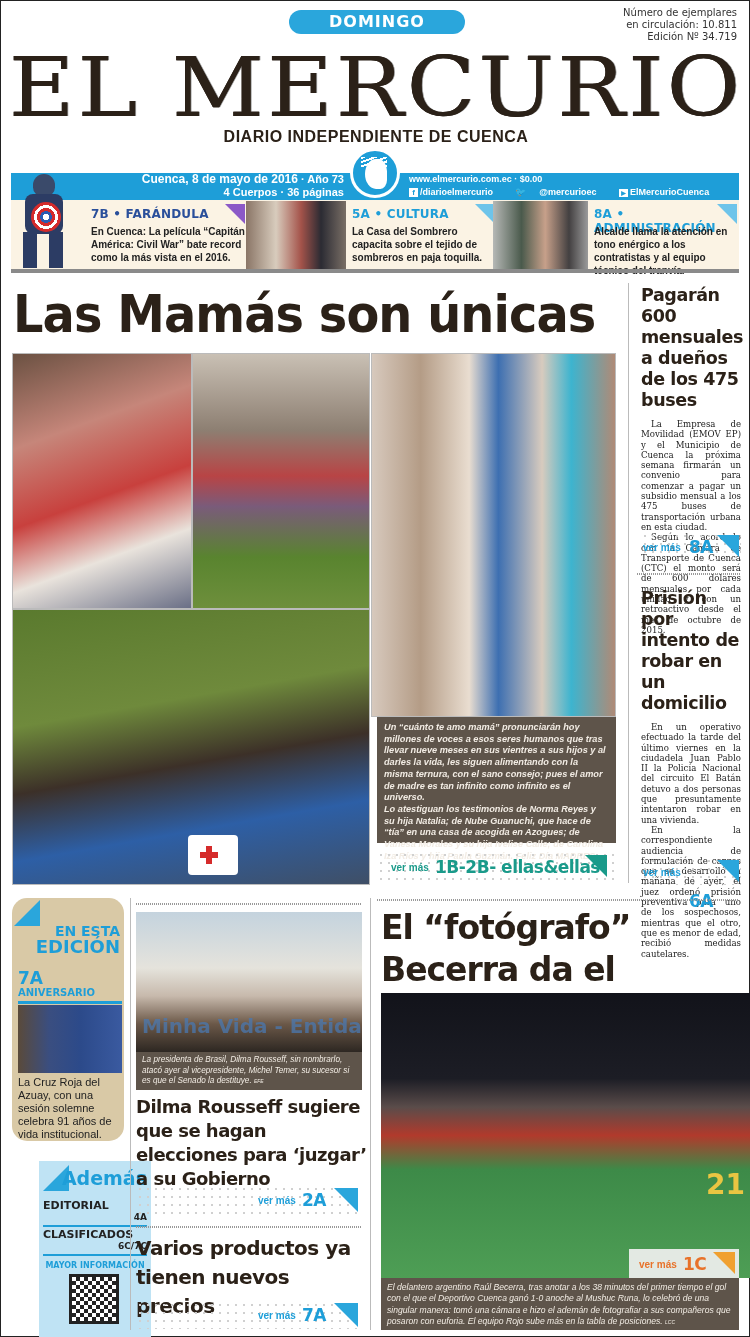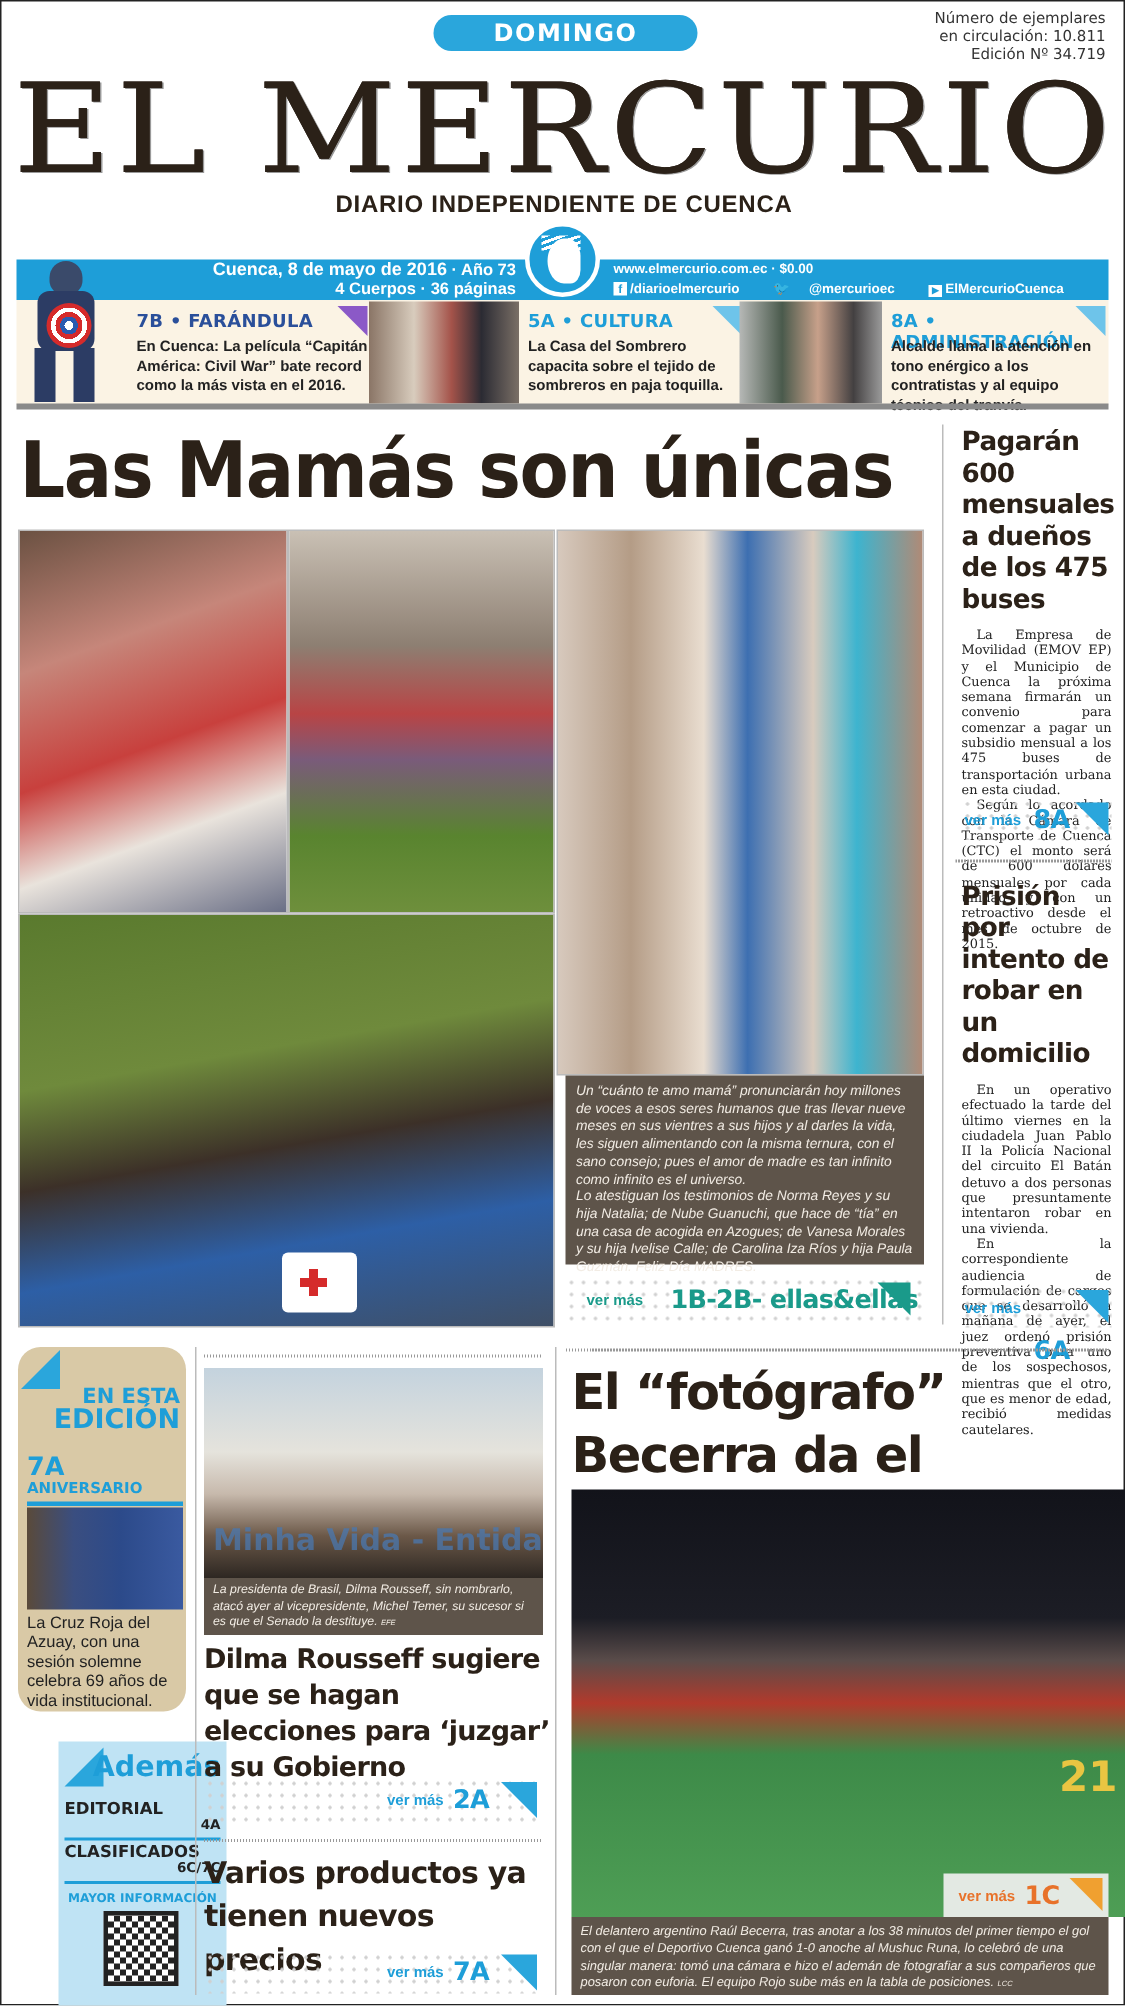--- a/index.html
+++ b/index.html
@@ -35,21 +35,21 @@
   
   .headline { left: 12px; top: 282px; font: bold 52px/62px "DejaVu Sans", sans-serif; color: #2b2118; letter-spacing: -1px; transform: scaleX(0.92); transform-origin: left; }
 
   
   .photo { background: #888; border: 1px solid #bbb; overflow: hidden; }
   .ph1 { left: 11px; top: 352px; width: 180px; height: 256px; background: linear-gradient(160deg, #6b5142 0%, #c6867a 30%, #c8403d 55%, #e9e3dc 75%, #6a6f86 100%); }
   .ph2 { left: 191px; top: 352px; width: 178px; height: 256px; background: linear-gradient(180deg, #c9c0b4 0%, #8d7f72 30%, #b84445 48%, #7a5b7a 60%, #59842f 80%, #6e8f3c 100%); }
   .ph3 { left: 370px; top: 352px; width: 245px; height: 364px; background: linear-gradient(90deg, #d7c9bd 0%, #b49c86 20%, #e9ddd0 40%, #3d6fb1 52%, #d8cbbe 70%, #3db4cf 82%, #b08a76 100%); }
   .ph4 { left: 11px; top: 608px; width: 358px; height: 276px; background: linear-gradient(170deg, #5a7a2e 0%, #6f8a3c 35%, #3c3028 55%, #2d5fa6 75%, #3f4f66 100%); }
   .mosaic-cap { left: 376px; top: 716px; width: 239px; height: 126px; background: #5e544a; color: #f2ece4; padding: 5px 7px; font: italic 9.2px/11.7px "Liberation Sans", sans-serif; }
-  .mosaic-cap p { margin-bottom: 0; }
+  .mosaic-cap p { margin-bottom: 0; font-weight: bold; }
 
   .vermas { font: bold 10px "Liberation Sans", sans-serif; }
   .vermas-num { font: bold 17px "DejaVu Sans", sans-serif; letter-spacing: -0.5px; }
   .dots { background-image: radial-gradient(#d0d0d0 1px, transparent 1.2px); background-size: 8px 8px; }
   .rcol-line { left: 627px; top: 282px; width: 1px; height: 600px; background: #bbb; }
   .r-head { font: bold 17.5px/21px "DejaVu Sans", sans-serif; color: #2b2118; letter-spacing: -0.4px; }
   .r-body { font: 8.6px/10.3px "DejaVu Serif", serif; color: #222; text-align: justify; }
   .r-body p { text-indent: 10px; }
   .hr-dots { height: 2px; background-image: repeating-linear-gradient(90deg, #999 0 1px, transparent 1px 2px); }
 
@@ -141,21 +141,21 @@
       <div style="position:absolute;left:12px;top:9px;width:18px;height:6px;background:#d52b2b;top:17px;"></div>
       <div style="position:absolute;left:18px;top:11px;width:6px;height:18px;background:#d52b2b;"></div>
     </div>
   </div>
   <div class="abs mosaic-cap">
     <p>Un “cuánto te amo mamá” pronunciarán hoy millones de voces a esos seres humanos que tras llevar nueve meses en sus vientres a sus hijos y al darles la vida, les siguen alimentando con la misma ternura, con el sano consejo; pues el amor de madre es tan infinito como infinito es el universo.</p>
     <p>Lo atestiguan los testimonios de Norma Reyes y su hija Natalia; de Nube Guanuchi, que hace de “tía” en una casa de acogida en Azogues; de Vanesa Morales y su hija Ivelise Calle; de Carolina Iza Ríos y hija Paula Guzmán. Feliz Día MADRES.</p>
   </div>
   <div class="abs dots" style="left:376px;top:850px;width:239px;height:32px;">
     <span class="abs vermas" style="left:14px;top:11px;color:#1a9a8a;">ver más</span>
-    <span class="abs vermas-num" style="left:58px;top:6px;color:#1a9a8a;margin-left:12px;">1B-2B- ellas&amp;ellas</span>
+    <span class="abs vermas-num" style="left:58px;top:6px;color:#1a9a8a;">1B-2B- ellas&amp;ellas</span>
     <span class="abs fold" style="left:208px;top:4px;border-width:0 22px 22px 0;border-color:transparent #1a9a8a transparent transparent;"></span>
   </div>
 
   <div class="abs rcol-line"></div>
   <div class="abs" style="left:640px;top:284px;width:100px;">
     <div class="r-head">Pagarán 600 mensuales a dueños de los 475 buses</div>
     <div class="r-body" style="margin-top:8px;">
       <p>La Empresa de Movilidad (EMOV EP) y el Municipio de Cuenca la próxima semana firmarán un convenio para comenzar a pagar un subsidio mensual a los 475 buses de transportación urbana en esta ciudad.</p>
       <p>Según lo acordado con la Cámara de Transporte de Cuenca (CTC) el monto será de 600 dólares mensuales por cada unidad y con un retroactivo desde el mes de octubre de 2015.</p>
     </div>
@@ -183,21 +183,21 @@
   <div class="abs enesta dots" style="background-color:#d9c9a6;">
     <div class="abs fold" style="left:2px;top:2px;border-width:0 0 26px 26px;border-color:transparent transparent #2aa6dc transparent;"></div>
     <div class="abs ttl" style="right:4px;top:26px;">
       <div>EN ESTA</div>
       <div class="big">EDICIÓN</div>
     </div>
     <div class="abs" style="left:6px;top:70px;color:#1e9ed8;font:bold 17px 'DejaVu Sans',sans-serif;">7A</div>
     <div class="abs" style="left:6px;top:89px;color:#1e9ed8;font:bold 10px 'DejaVu Sans',sans-serif;">ANIVERSARIO</div>
     <div class="abs" style="left:6px;top:103px;width:104px;height:3px;background:#1e9ed8;"></div>
     <div class="abs" style="left:6px;top:107px;width:104px;height:68px;background:linear-gradient(90deg,#5a4a3a 0%,#3a4e80 30%,#2c4a8a 60%,#3a5aa0 100%);"></div>
-    <div class="abs" style="left:6px;top:178px;width:104px;font:11px/13px 'Liberation Sans',sans-serif;color:#222;">La Cruz Roja del Azuay, con una sesión solemne celebra 69 años de vida institucional.</div>
+    <div class="abs" style="left:6px;top:178px;width:104px;font:11px/13px 'Liberation Sans',sans-serif;color:#222;">La Cruz Roja del Azuay, con una sesión solemne celebra 91 años de vida institucional.</div>
   </div>
 
   <div class="abs ademas">
     <div class="abs fold" style="left:4px;top:4px;border-width:0 0 26px 26px;border-color:transparent transparent #2aa6dc transparent;"></div>
     <div class="abs" style="right:4px;top:6px;color:#1e9ed8;font:bold 19px 'DejaVu Sans',sans-serif;">Además</div>
     <div class="abs" style="left:4px;top:38px;width:104px;">
       <div style="font:bold 11px 'DejaVu Sans',sans-serif;color:#222;">EDITORIAL</div>
       <div style="font:bold 9px 'DejaVu Sans',sans-serif;color:#222;text-align:right;">4A</div>
       <div style="height:2px;background:#1e9ed8;margin-top:3px;"></div>
     </div>

